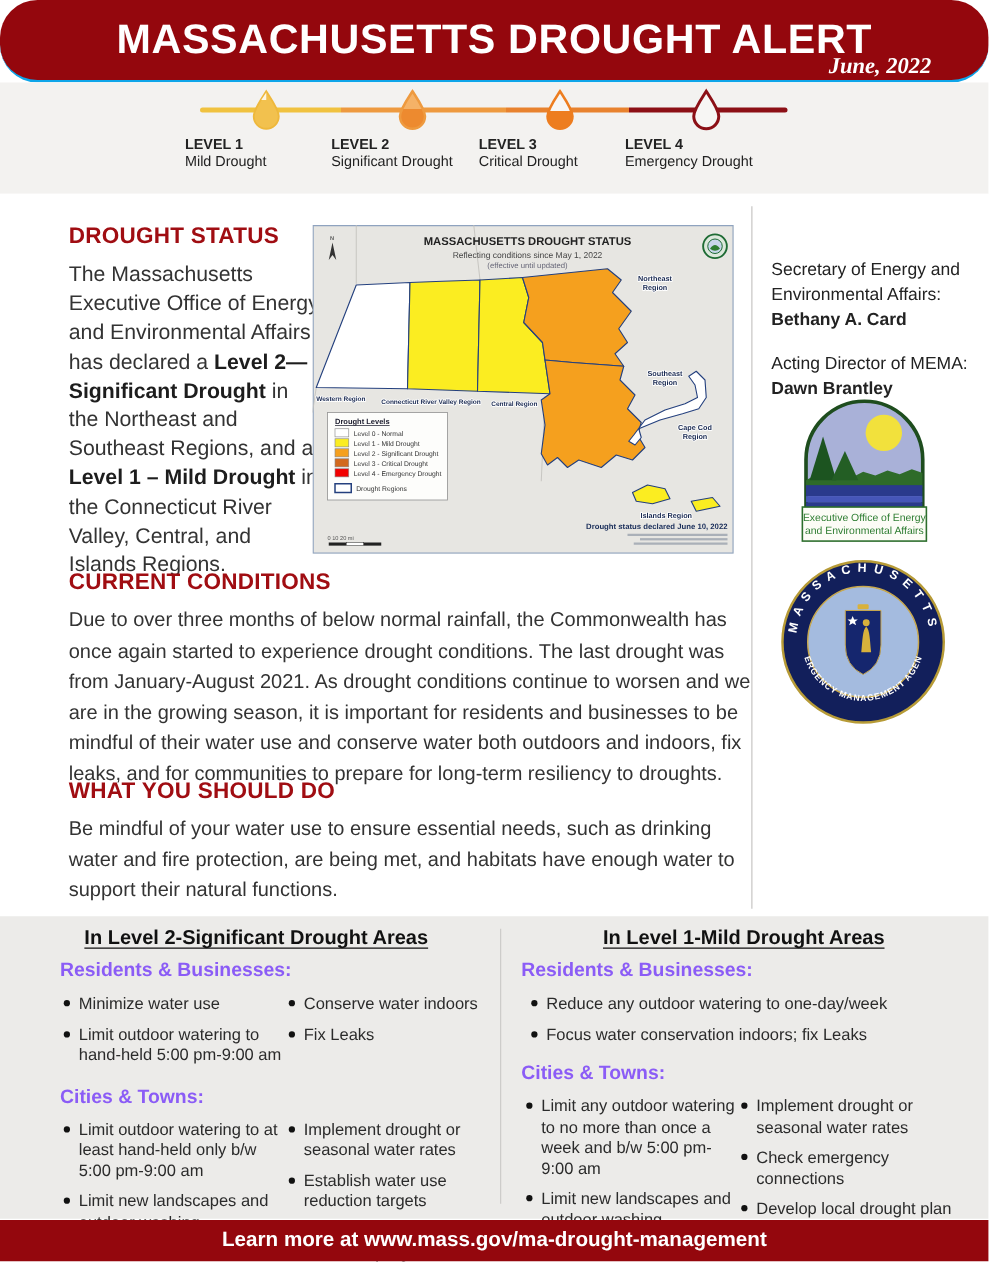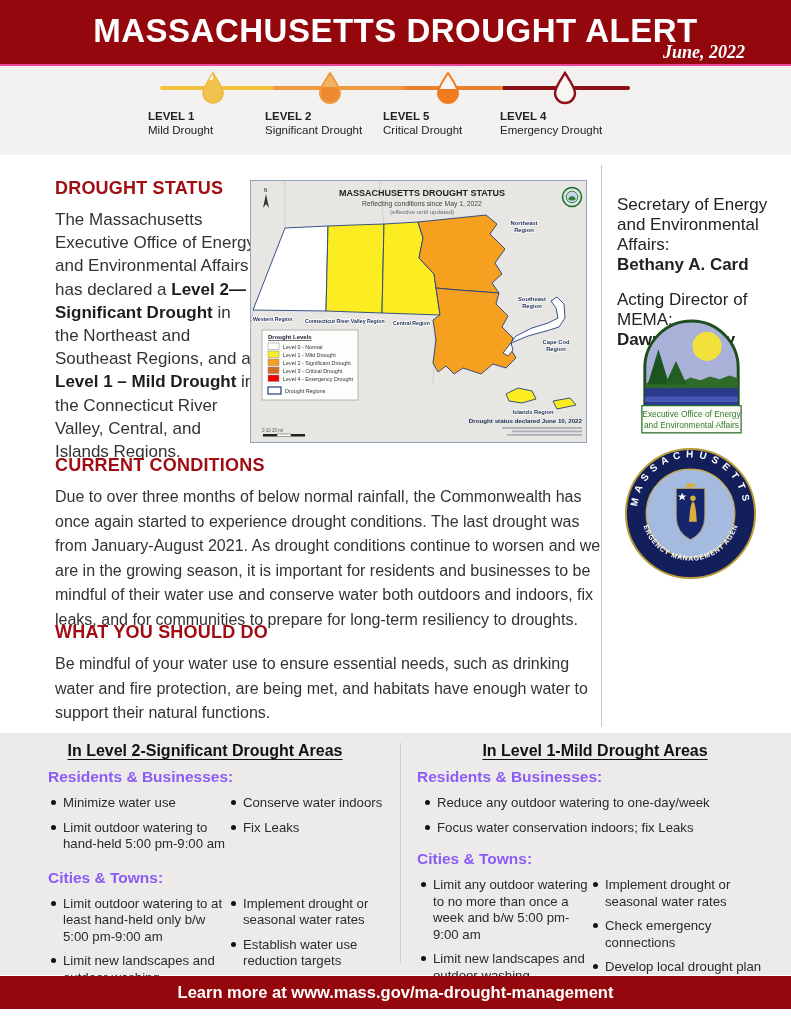--- a/index.html
+++ b/index.html
@@ -1,21 +1,21 @@
 <!DOCTYPE html>
 <html><head>
 <meta charset="utf-8">
 <style>
   *{margin:0;padding:0;box-sizing:border-box;}
   html,body{background:#fff;}
   body{font-family:"Liberation Sans",sans-serif;}
   .page{position:relative;width:791px;height:1023px;margin:0 auto;background:#fff;overflow:hidden;}
 
   
-  .topbar{position:absolute;left:0;top:0;width:791px;height:66px;background:#94070D;border-bottom:2px solid #ec4899;}
+  .topbar{position:absolute;left:0;top:0;width:791px;height:66px;background:#94070D;border-bottom:2px solid #0ea5e9;border-radius:30px;}
   .topbar h1{color:#fff;text-align:center;font-size:33px;font-weight:700;letter-spacing:.5px;padding-top:12px;}
   .hdate{position:absolute;right:46px;top:42px;color:#fff;font-family:"Liberation Serif",serif;font-style:italic;font-weight:700;font-size:18px;}
 
   
   .levels{position:absolute;left:0;top:66px;width:791px;height:89px;background:#F3F2F0;}
   .track{position:absolute;left:160px;top:20px;width:470px;height:4px;border-radius:2px;
     background:linear-gradient(90deg,#F0C23F 0,#F0C23F 24%,#EE9A3F 24%,#EE9A3F 52%,#E8822E 52%,#E8822E 73%,#8C1016 73%,#8C1016 100%);}
   .lvl{position:absolute;top:4px;width:130px;}
   .lvl svg{display:block;margin:0 auto;}
   .lvl-t{font-size:11.5px;font-weight:700;color:#222;margin-top:5px;}
@@ -23,21 +23,21 @@
   .lvl1{left:148px}.lvl2{left:265px}.lvl3{left:383px}.lvl4{left:500px}
 
   
   .content{position:absolute;left:0;top:155px;width:791px;height:578px;background:#fff;}
   h2.sec{font-size:18px;font-weight:700;color:#A00D12;letter-spacing:.2px;margin-bottom:9px;}
   .ds{position:absolute;left:55px;top:23px;width:204px;}
   .ds p{font-size:17px;line-height:23.2px;color:#333;}
   .ds b{color:#1d1d1d;}
   .mappanel{position:absolute;left:250px;top:25px;width:337px;height:263px;}
   .vdiv{position:absolute;left:601px;top:10px;width:1px;height:562px;background:#C9C8C6;}
-  .sb{position:absolute;left:617px;top:40px;width:162px;font-size:17px;line-height:20px;color:#222;}
+  .sb{position:absolute;left:617px;top:50px;width:162px;font-size:14px;line-height:20px;color:#222;}
   .sb .name{font-weight:700;margin-bottom:15px;}
   .eea{position:absolute;left:638px;top:157px;width:107px;}
   .mema{position:absolute;left:624px;top:292px;width:133px;}
   .cc{position:absolute;left:55px;top:300px;width:553px;}
   .cc p,.wy p{font-size:16px;line-height:24.6px;color:#333;margin-top:4px;}
   .wy{position:absolute;left:55px;top:467px;width:542px;}
 
   
   .actions{position:absolute;left:0;top:733px;width:791px;height:242px;background:#ECEBE9;}
   .cdiv{position:absolute;left:400px;top:10px;width:1px;height:220px;background:#CDCCCA;}
@@ -120,21 +120,21 @@
         <defs>
             <linearGradient id="g3" x1="0" y1="0" x2="0" y2="1">
           <stop offset="0" stop-color="#F7F6F4"></stop>
               <stop offset=".52" stop-color="#F7F6F4"></stop>
           <stop offset=".52" stop-color="#ED7D1F"></stop>
               <stop offset="1" stop-color="#ED7D1F"></stop>
         </linearGradient>
           </defs>
         <path d="M13,3 C9.5,8.5 3,17.5 3,23 a10,10 0 0 0 20,0 C23,17.5 16.5,8.5 13,3 Z" fill="url(#g3)" stroke="#ED7D1F" stroke-width="2"></path>
       </svg>
-      <div class="lvl-t">LEVEL 5</div>
+      <div class="lvl-t">LEVEL 3</div>
       <div class="lvl-n">Critical Drought</div>
     </div>
 
     <div class="lvl lvl4">
       <svg width="26" height="35" viewBox="0 0 26 35">
         <path d="M13,3 C9.5,8.5 3,17.5 3,23 a10,10 0 0 0 20,0 C23,17.5 16.5,8.5 13,3 Z" fill="#F7F6F4" stroke="#8C1016" stroke-width="2.4"></path>
       </svg>
       <div class="lvl-t">LEVEL 4</div>
       <div class="lvl-n">Emergency Drought</div>
     </div>

